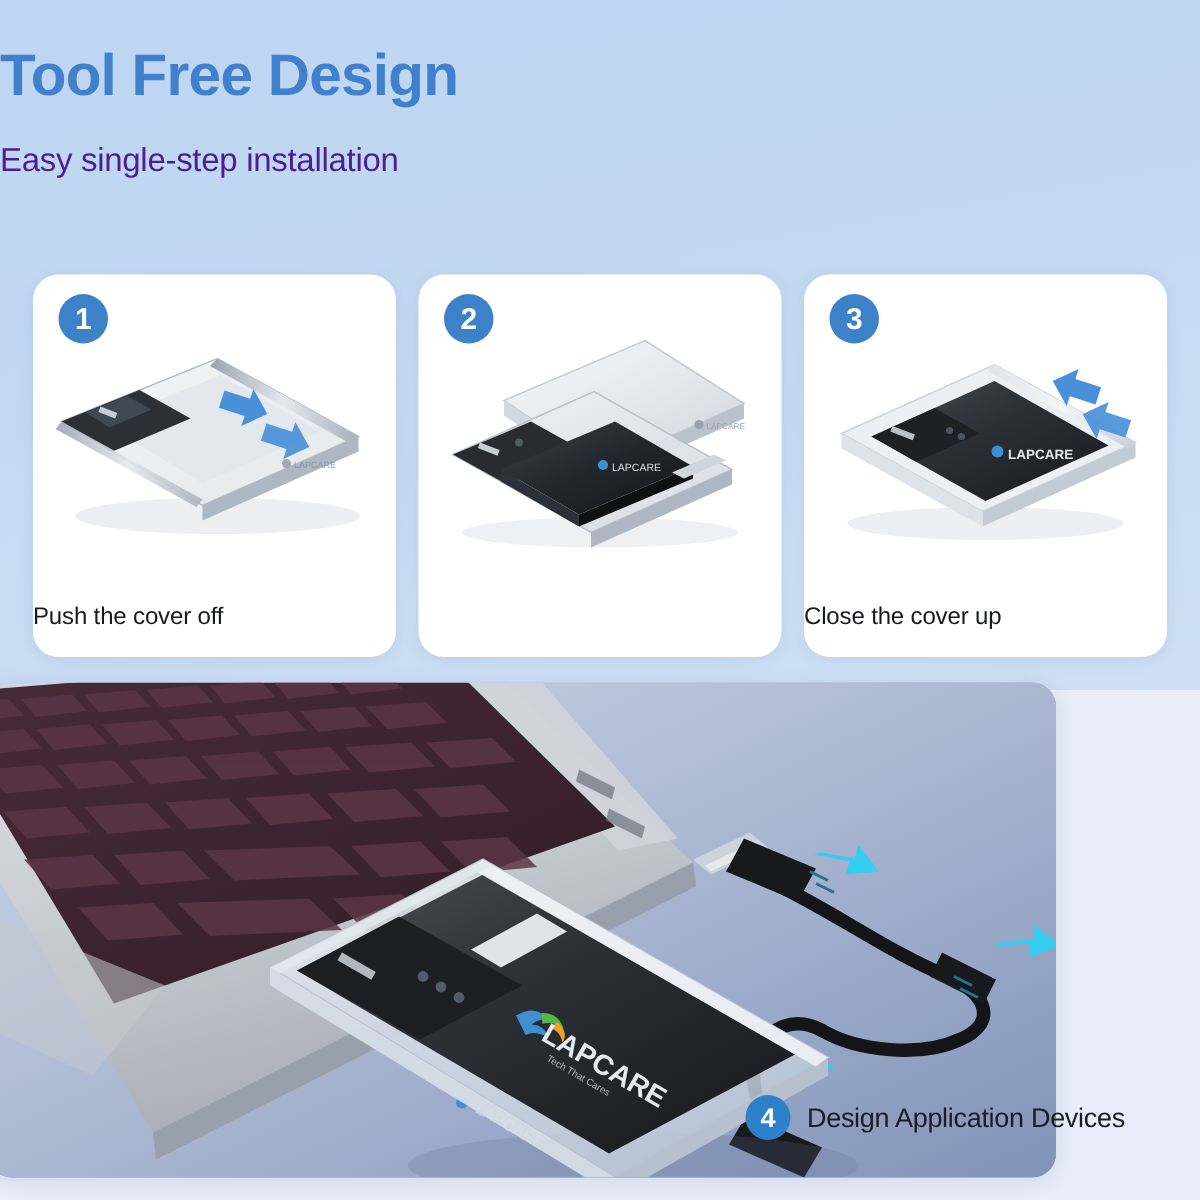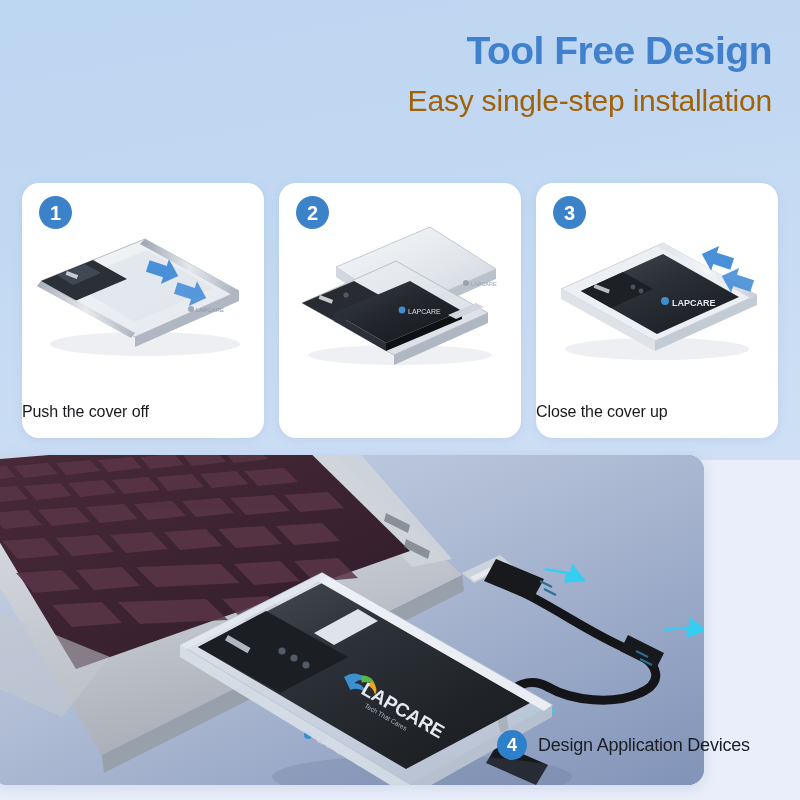--- a/index.html
+++ b/index.html
@@ -12,28 +12,28 @@
 
   
   .page-top {
     position:absolute; left:0; top:0; width:800px; height:460px;
     background:linear-gradient(170deg,#bdd6f1 0%,#c2d8f2 40%,#cfe0f5 100%);
   }
 
   
   .header {
     position:absolute; left:0; top:30px; width:800px;
-    text-align:right; padding-right:28px;
+    text-align:left; padding-right:28px;
   }
   .title {
     font-size:39px; font-weight:bold; letter-spacing:-0.5px;
     color:#4180cc; line-height:1.1;
   }
   .subtitle {
-    margin-top:11px; font-size:30px; color:#a16207; letter-spacing:-0.2px;
+    margin-top:21px; font-size:22px; color:#4c1d95; letter-spacing:-0.2px;
   }
 
   
   .cards {
     position:absolute; left:22px; top:183px;
     width:756px; height:255px;
     display:flex; gap:15px;
   }
   .card {
     position:relative; flex:1 1 0; background:#ffffff;

